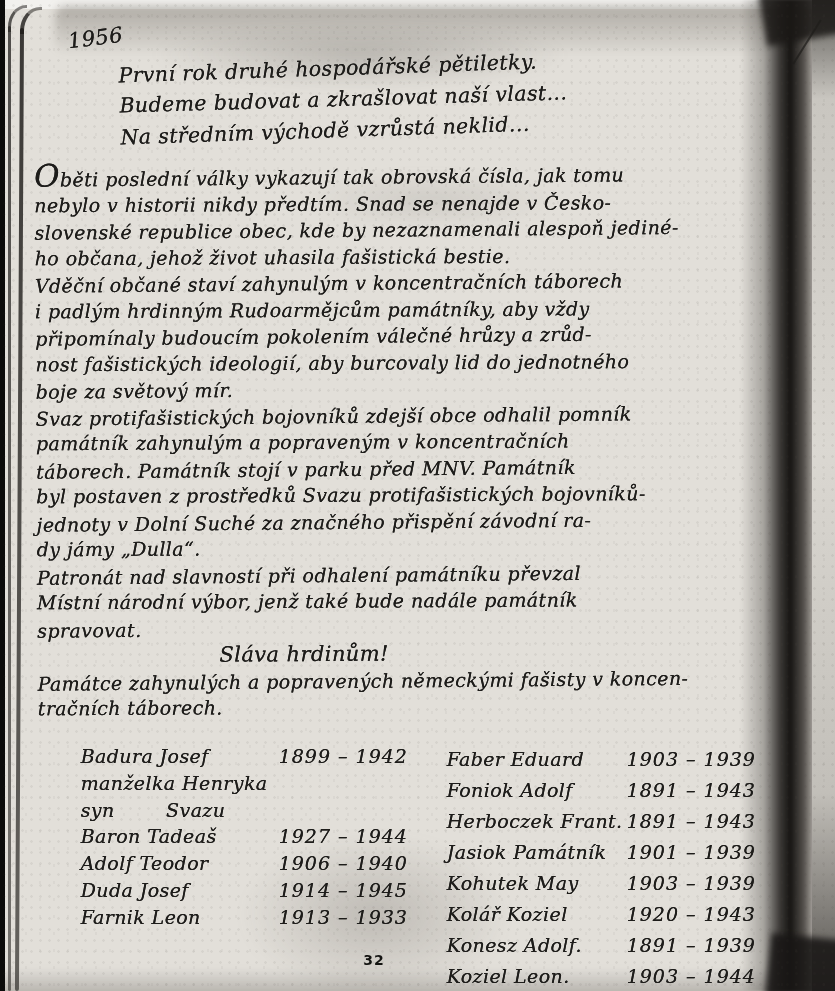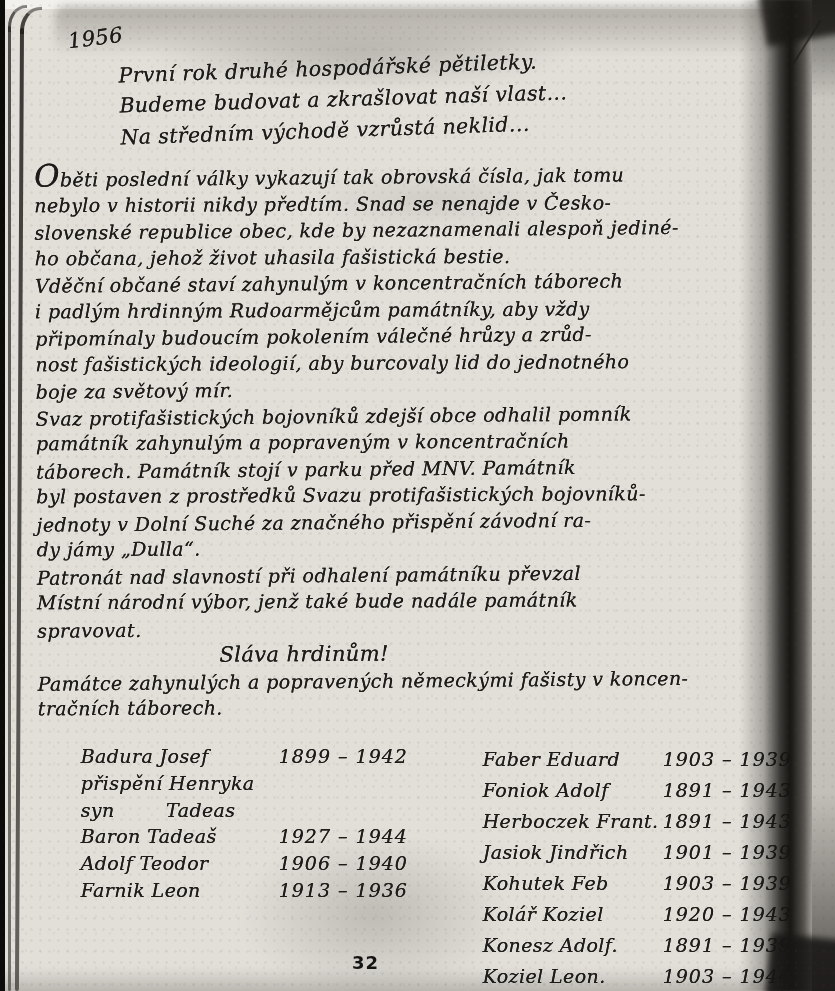--- a/index.html
+++ b/index.html
@@ -107,24 +107,24 @@
   .para-first .tline:first-child::first-letter { font-size:31px; }
   .glory { padding-left:182px; font-size:21px; }
   .mlist { position:absolute; font-size:19px; }
   .mlist-left { left:42px; top:723px; width:350px; }
   .mlist-right { left:408px; top:726px; width:340px; }
   .mrow { white-space:pre; }
   .mlist-left .mrow { height:26.8px; }
   .mlist-right .mrow { height:31px; }
   .mname { display:inline-block; white-space:pre; }
   .mlist-left .mname { width:198px; }
-  .mlist-right .mname { width:180px;margin-left:36px; }
+  .mlist-right .mname { width:180px; }
   .myears { letter-spacing:1px;text-align:center; }
-  .pagenum { position:absolute; left:352px; top:952px; width:44px; 
-    font-family:"DejaVu Sans", sans-serif; font-weight:bold; font-size:18px;
+  .pagenum { position:absolute; left:352px; top:952px; width:44px; text-align:center;
+    font-family:"DejaVu Sans", sans-serif; font-weight:bold; font-size:14px;
     letter-spacing:1px; color:#141412; }
 </style>
 </head>
 <body>
 
 <div class="scan">
 
   <div class="scanner-strip"></div>
   <div class="smudge smudge-top"></div>
   <div class="smudge smudge-top2"></div>
@@ -178,51 +178,54 @@
         <div class="tline">Památce zahynulých a popravených německými fašisty v koncen-</div>
         <div class="tline">tračních táborech.</div>
       </div>
   </div>
 
   <div class="mlist mlist-left hand">
       <div class="mrow">
       <span class="mname">Badura Josef</span><span class="myears">1899 – 1942</span>
     </div>
       <div class="mrow">
-      <span class="mname">přispění Henryka</span><span class="myears"></span>
-    </div>
-      <div class="mrow">
-      <span class="mname">syn        Tadeas</span><span class="myears"></span>
+      <span class="mname">manželka Henryka</span><span class="myears"></span>
+    </div>
+      <div class="mrow">
+      <span class="mname">syn        Svazu</span><span class="myears"></span>
     </div>
       <div class="mrow">
       <span class="mname">Baron Tadeaš</span><span class="myears">1927 – 1944</span>
     </div>
       <div class="mrow">
       <span class="mname">Adolf Teodor</span><span class="myears">1906 – 1940</span>
     </div>
       <div class="mrow">
-      <span class="mname">Farnik Leon</span><span class="myears">1913 – 1936</span>
+      <span class="mname">Duda Josef</span><span class="myears">1914 – 1945</span>
+    </div>
+      <div class="mrow">
+      <span class="mname">Farnik Leon</span><span class="myears">1913 – 1933</span>
     </div>
     </div>
 
   <div class="mlist mlist-right hand">
       <div class="mrow">
       <span class="mname">Faber Eduard</span><span class="myears">1903 – 1939</span>
     </div>
       <div class="mrow">
       <span class="mname">Foniok Adolf</span><span class="myears">1891 – 1943</span>
     </div>
       <div class="mrow">
       <span class="mname">Herboczek Frant.</span><span class="myears">1891 – 1943</span>
     </div>
       <div class="mrow">
-      <span class="mname">Jasiok Jindřich</span><span class="myears">1901 – 1939</span>
-    </div>
-      <div class="mrow">
-      <span class="mname">Kohutek Feb</span><span class="myears">1903 – 1939</span>
+      <span class="mname">Jasiok Památník</span><span class="myears">1901 – 1939</span>
+    </div>
+      <div class="mrow">
+      <span class="mname">Kohutek May</span><span class="myears">1903 – 1939</span>
     </div>
       <div class="mrow">
       <span class="mname">Kolář Koziel</span><span class="myears">1920 – 1943</span>
     </div>
       <div class="mrow">
       <span class="mname">Konesz Adolf.</span><span class="myears">1891 – 1939</span>
     </div>
       <div class="mrow">
       <span class="mname">Koziel Leon.</span><span class="myears">1903 – 1944</span>
     </div>

